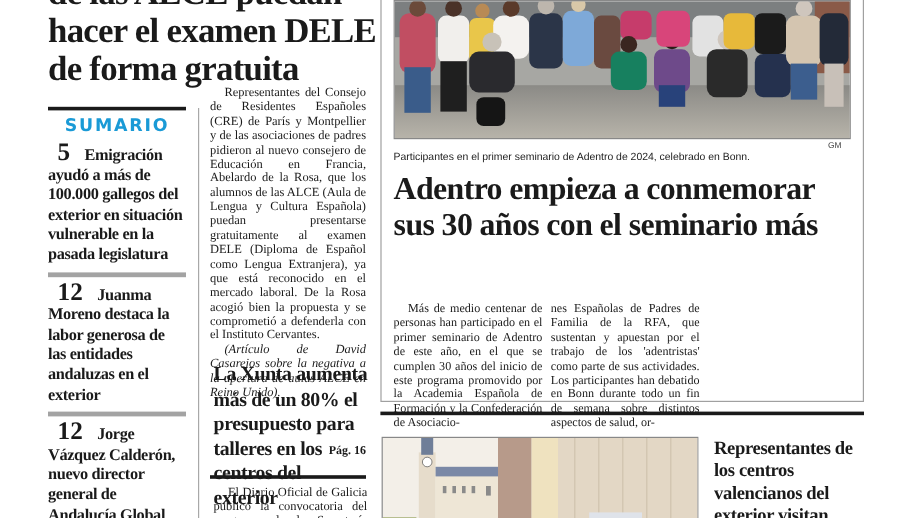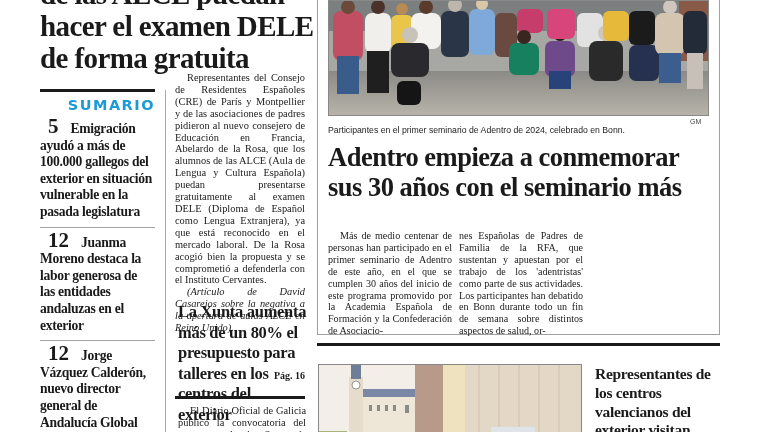--- a/index.html
+++ b/index.html
@@ -2,40 +2,40 @@
 <html><head>
 <meta charset="utf-8">
 <style>
   html, body { margin:0; padding:0; }
   body { width:768px; height:432px; overflow:hidden; background:#ffffff; position:relative; font-family:"Liberation Serif", serif; color:#1a1a1a; }
   .abs { position:absolute; }
   .main-headline { left:40px; top:-22px; width:270px; font-family:"Liberation Serif", serif; font-weight:bold; font-size:29px; line-height:32px; letter-spacing:-0.6px; color:#1a1a1a; }
   .main-headline div { white-space:nowrap; }
   .sumario { left:40px; top:89px; width:115px; }
   .sumario-rule { height:3px; background:#1a1a1a; }
-  .sumario-title { font-family:"DejaVu Sans", sans-serif; font-weight:bold; font-size:14.5px; letter-spacing:1.5px; color:#1a9ad6; text-align:right; margin-top:4px; line-height:18px; }
-  .sum-item { font-family:"Liberation Serif", serif; font-weight:bold; font-size:13.6px; line-height:16.6px; letter-spacing:-0.3px; color:#1a1a1a; padding:4px 0 6px 0; border-bottom:1px solid #a3a3a3; }
+  .sumario-title { font-family:"DejaVu Sans", sans-serif; font-weight:bold; font-size:14.5px; letter-spacing:1.5px; color:#1a9ad6; text-align:center; margin-top:4px; line-height:18px; }
+  .sum-item { font-family:"Liberation Serif", serif; font-weight:bold; font-size:13.6px; line-height:16.6px; letter-spacing:-0.3px; color:#1a1a1a; padding:4px 0 6px 0; border-bottom:4px solid #a3a3a3; }
   .sum-item .num { font-size:21px; margin-left:8px; margin-right:12px; letter-spacing:0; }
   .sum-item:last-child { border-bottom:none; }
   .vline { background:#a8a8a8; width:1px; }
   .mid-col { left:175px; top:72px; width:130px; font-family:Liberation Serif, serif; font-size:10.4px; line-height:11.9px; text-align:justify; color:#1a1a1a; }
   .mid-col p { margin:0; text-indent:12px; }
   .mid-col .italic { font-style:italic; }
   .pag { text-align:right; font-weight:bold; font-size:10px;margin-top:36px; }
   .thick-rule { height:3px; background:#1a1a1a; }
   .xunta-head { left:178px; top:302px; width:130px; font-weight:bold; font-size:16.5px; line-height:20.6px; letter-spacing:-0.3px; }
   .xunta-body { left:178px; top:405px; width:128px; font-size:10.4px; line-height:11.8px; text-align:justify; }
   .xunta-body p { margin:0; text-indent:12px; }
   .box { left:317px; top:-5px; width:403px; height:340px; border:1px solid #a0a0a0; box-sizing:border-box; }
   .photo { left:328px; top:0px; width:381px; height:116px; overflow:hidden; border:1px solid #888; box-sizing:border-box; }
   .credit { left:690px; top:118px; font-family:"Liberation Sans", sans-serif; font-size:7px; color:#444; }
   .caption { left:328px; top:125px; font-family:"Liberation Sans", sans-serif; font-size:8.7px; color:#222; white-space:nowrap; }
   .adentro-head { left:328px; top:142px; width:390px; font-weight:bold; font-size:26.5px; line-height:30px; letter-spacing:-0.5px; }
   .adentro-head div { white-space:nowrap; }
-  .adentro-col { top:230px; width:124px; font-size:10.1px; line-height:11.9px; text-align:justify; }
+  .adentro-col { top:252px; width:124px; font-size:10.1px; line-height:11.9px; text-align:justify; }
   .adentro-col p { margin:0; }
   .bottom-rule { left:317px; top:343px; width:403px; height:3px; background:#1a1a1a; }
   .photo2 { left:318px; top:364px; width:264px; height:80px; overflow:hidden; border:1px solid #888; box-sizing:border-box; }
   .valen-head { left:595px; top:365px; width:130px; font-weight:bold; font-size:15.5px; line-height:18.8px; letter-spacing:-0.3px; }
 </style>
 </head>
 <body>
 
 <div class="abs main-headline">
   <div>de las ALCE puedan</div>

